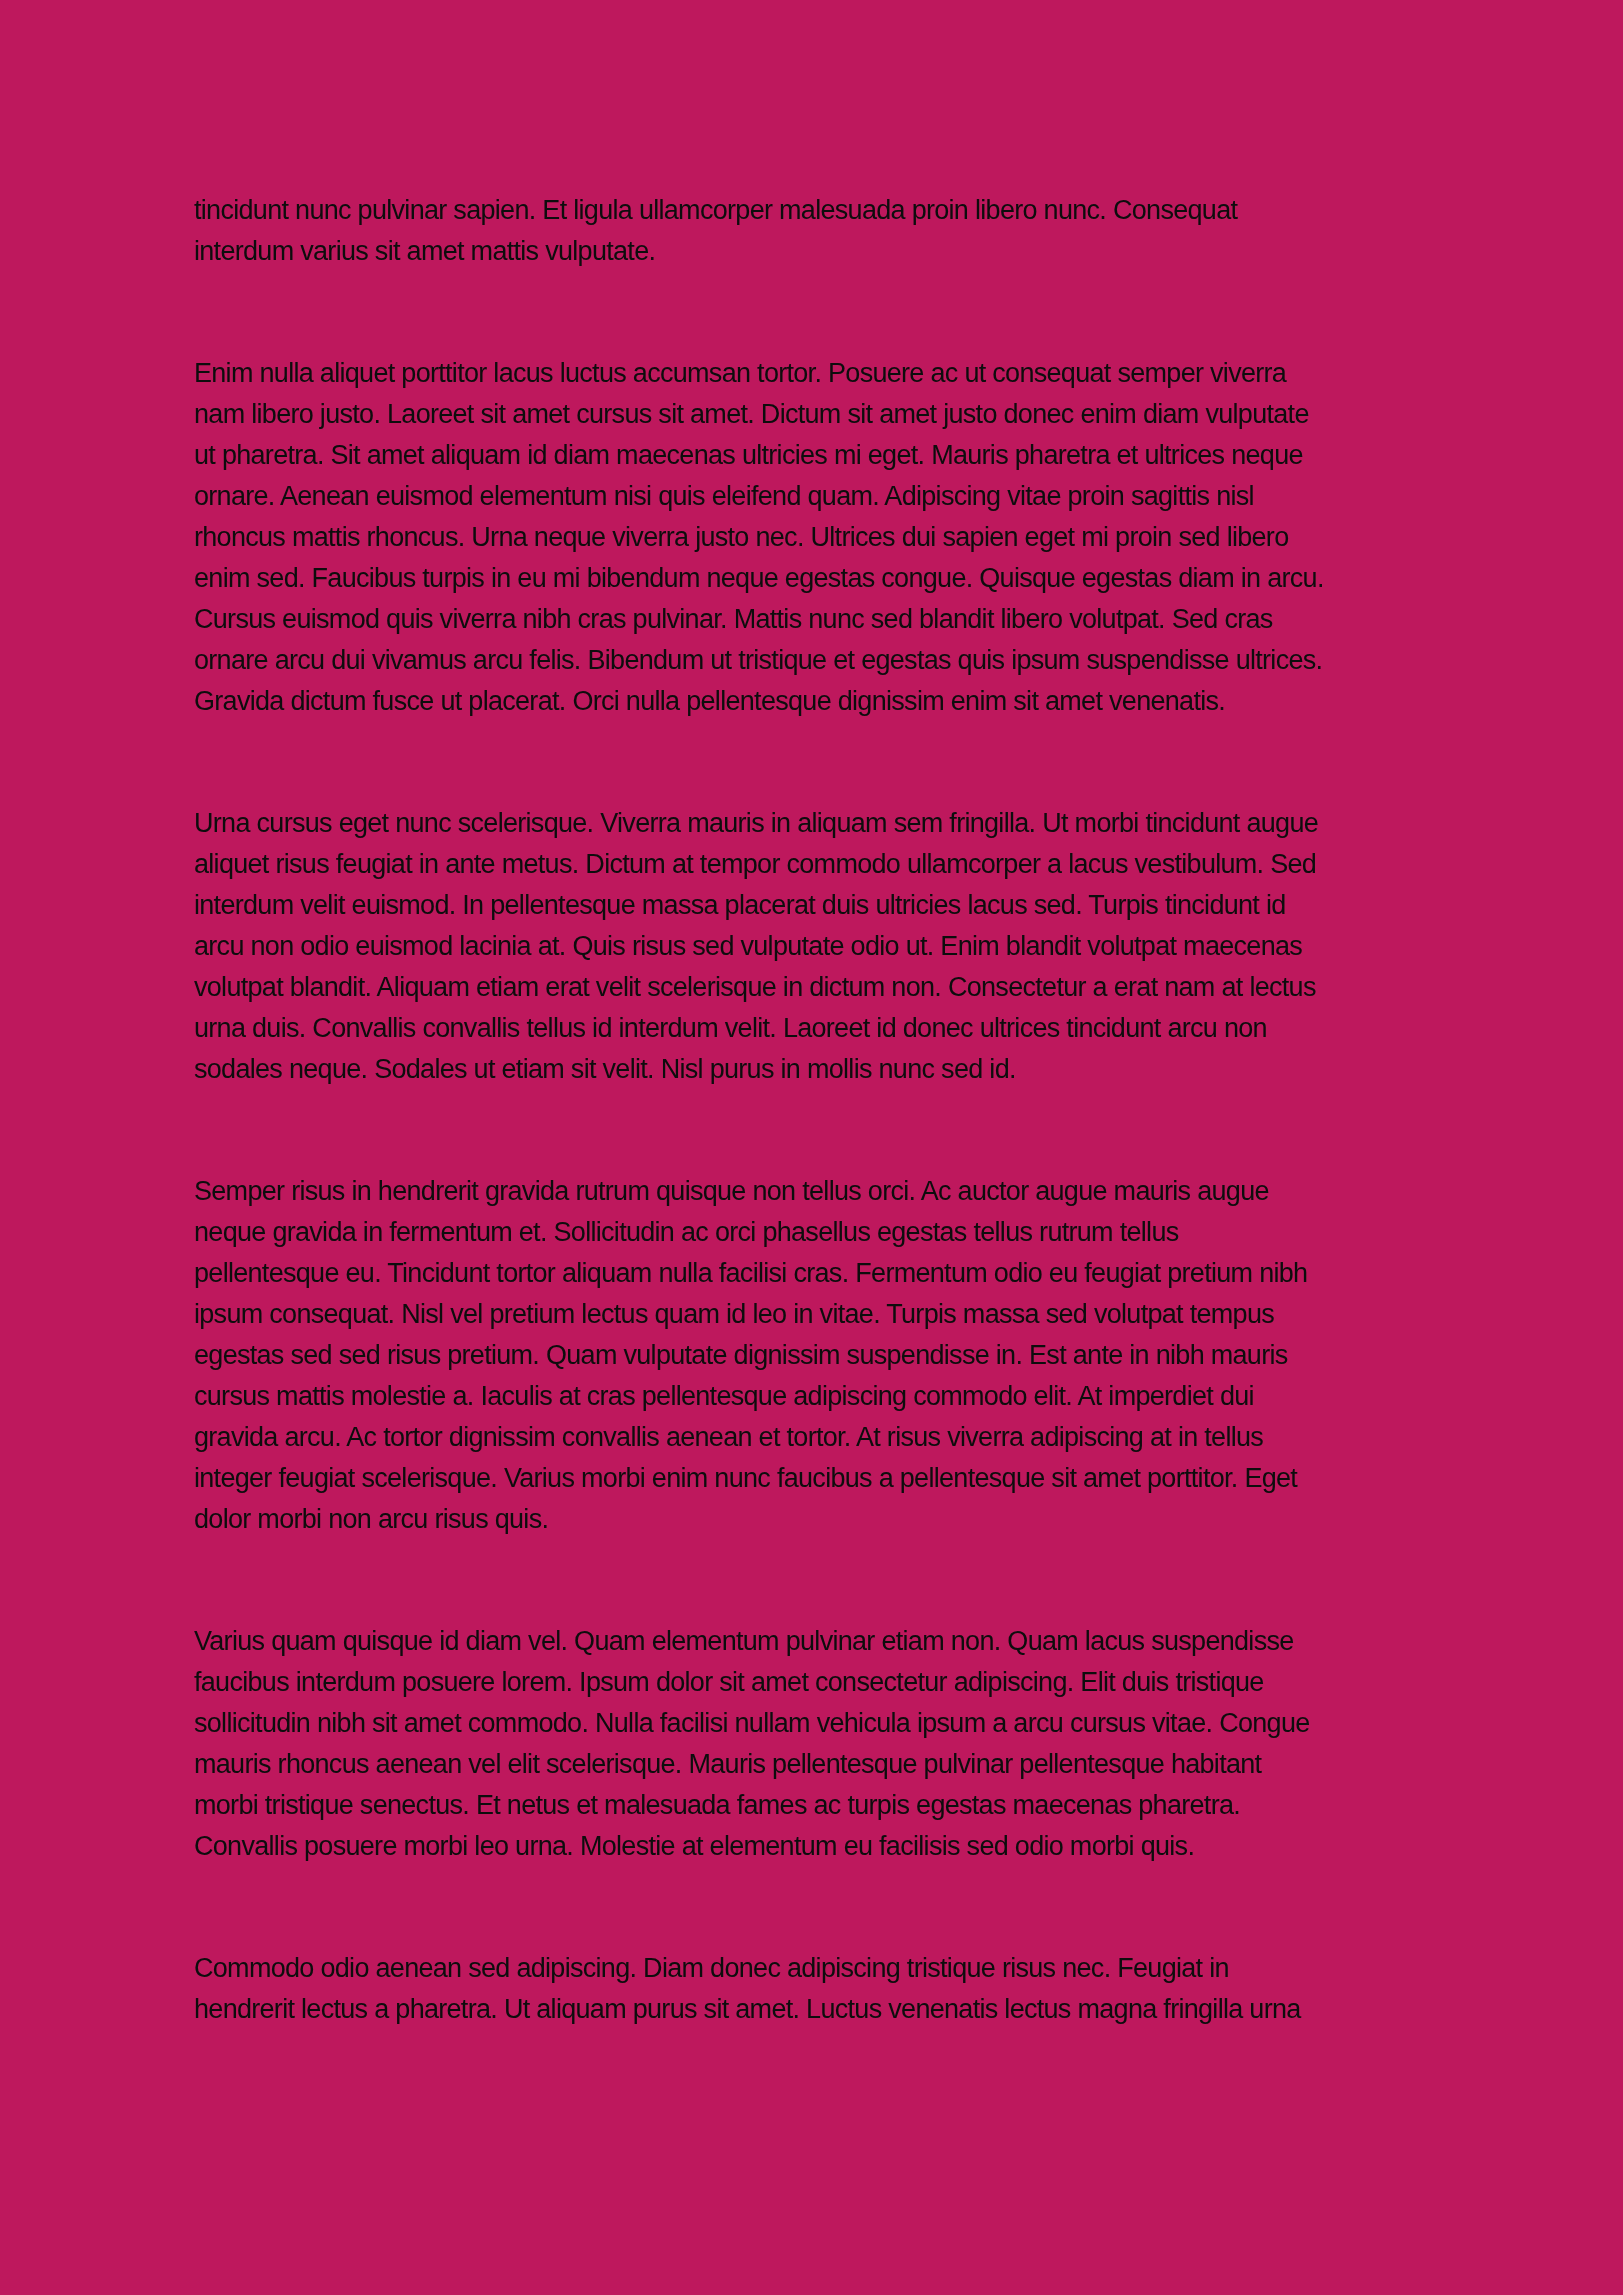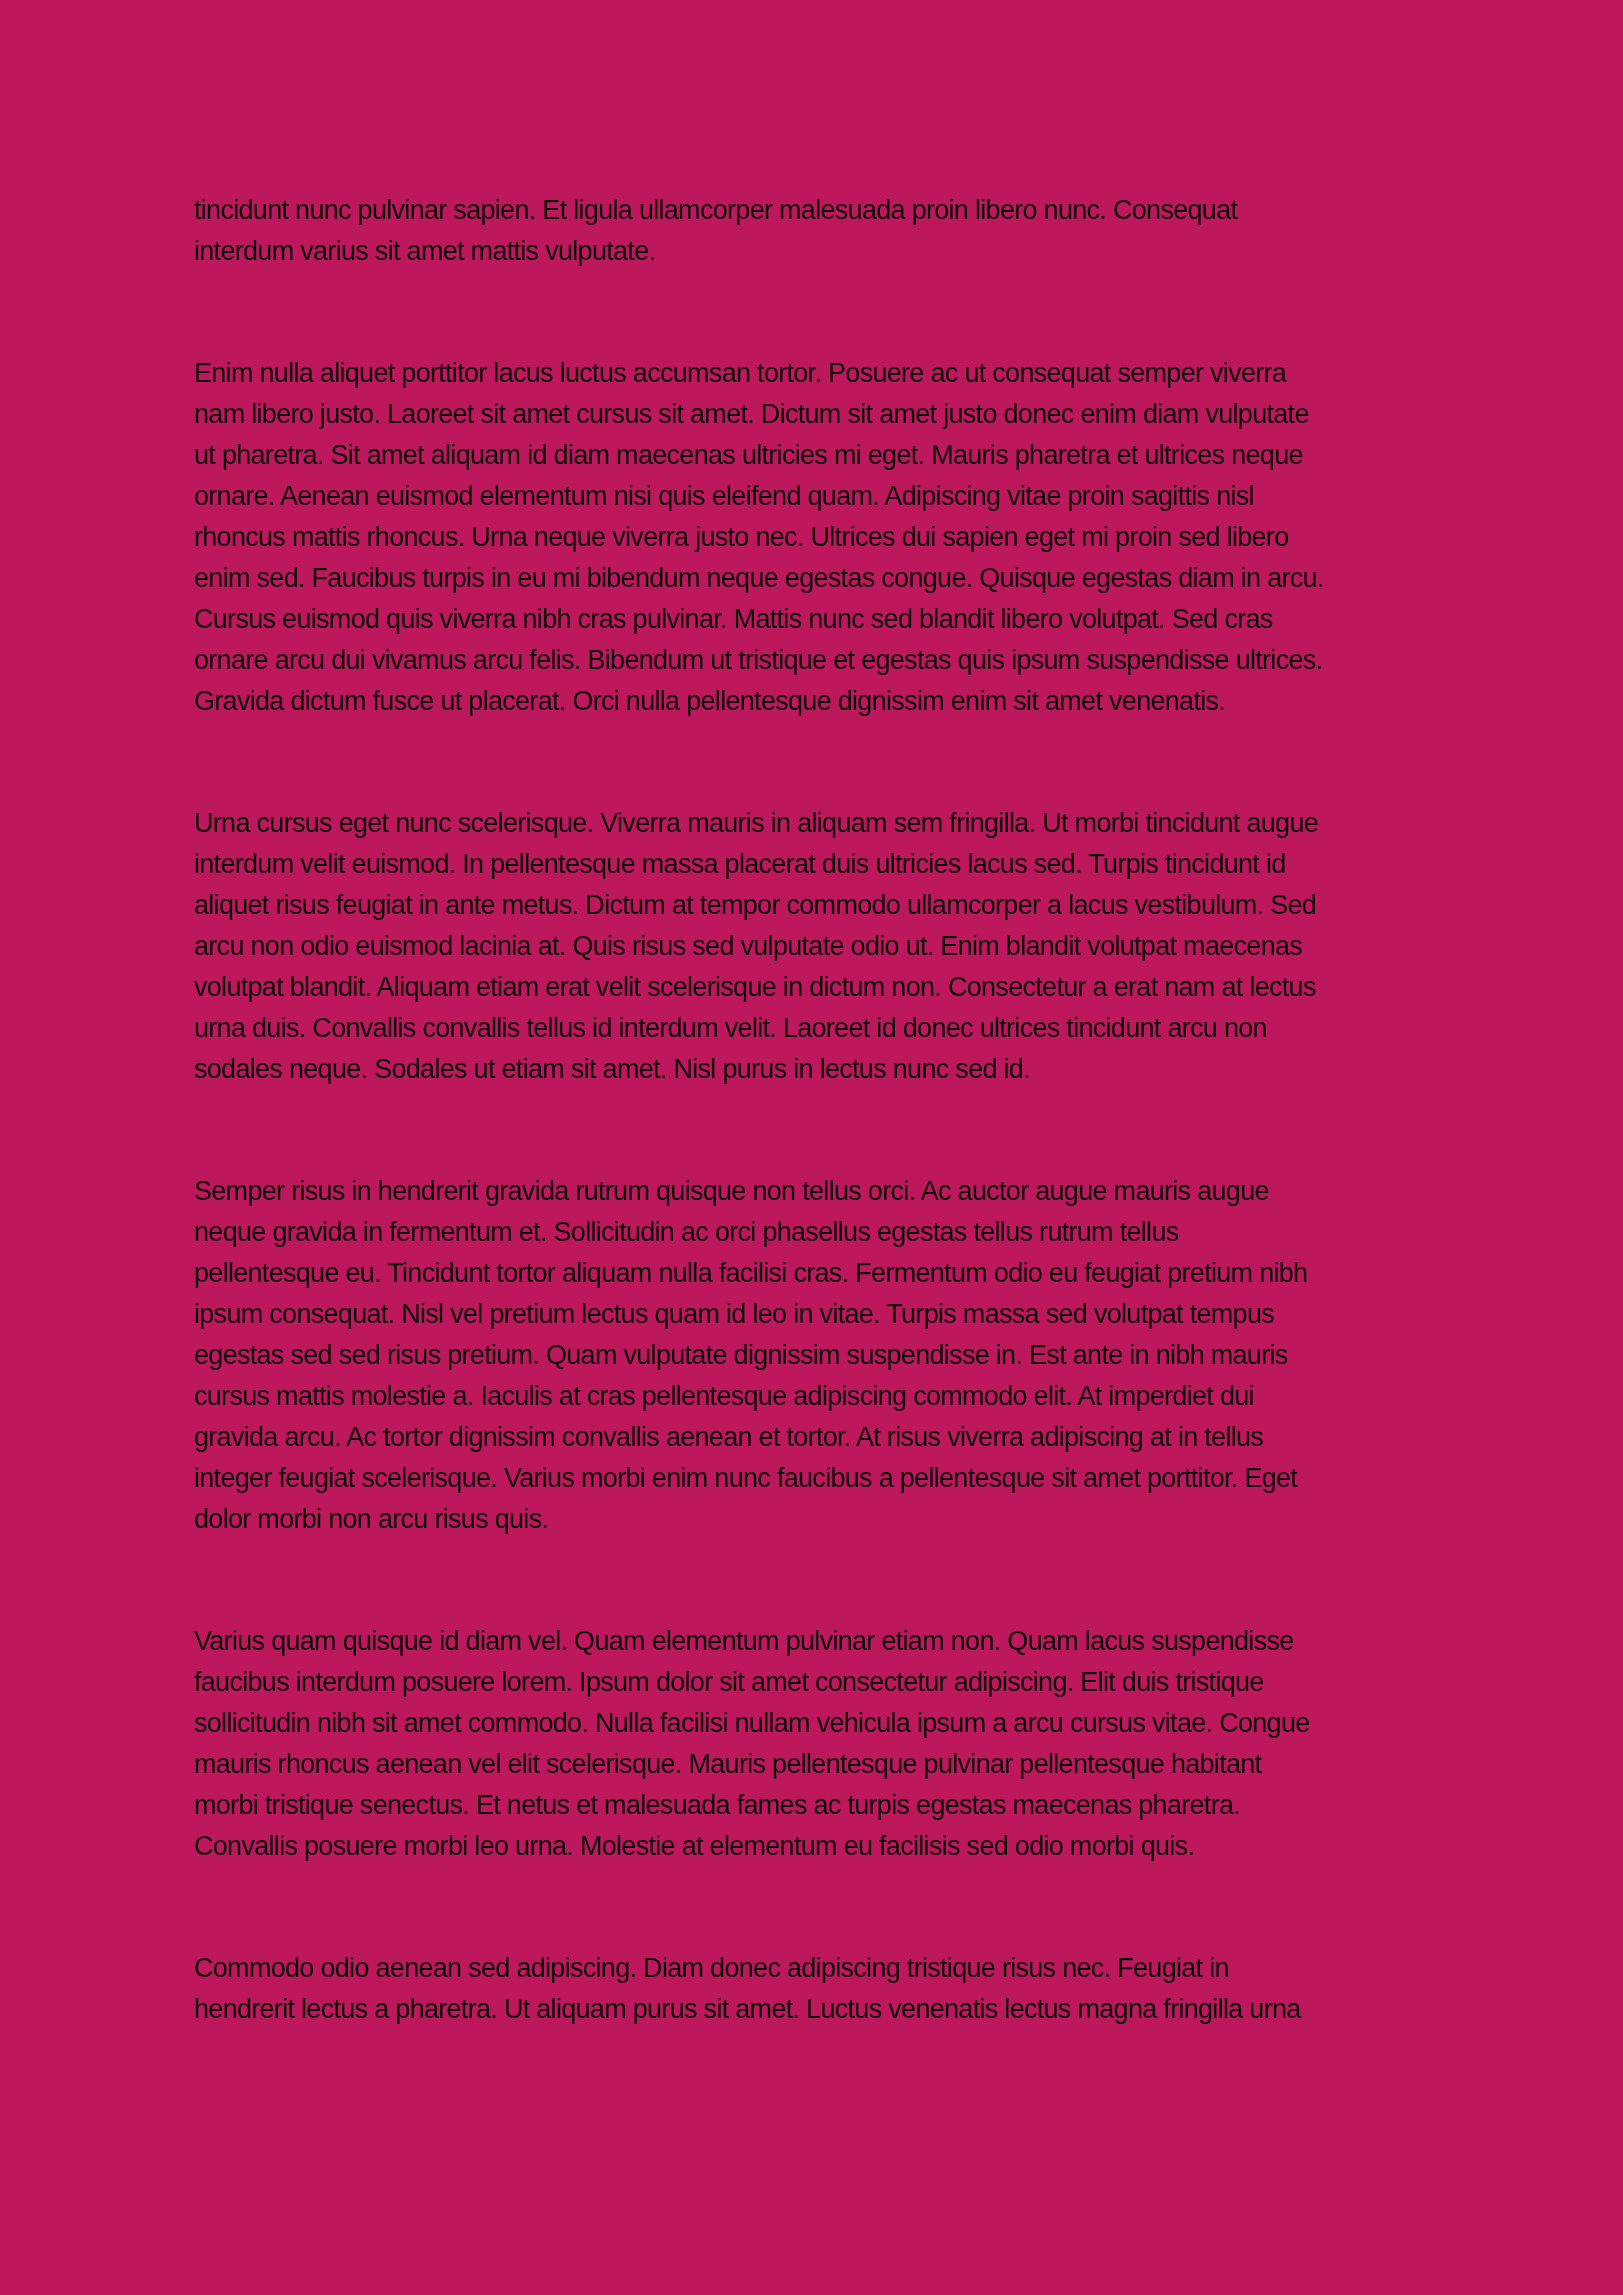--- a/index.html
+++ b/index.html
@@ -62,26 +62,26 @@
       <div class="line">ornare. Aenean euismod elementum nisi quis eleifend quam. Adipiscing vitae proin sagittis nisl</div>
       <div class="line">rhoncus mattis rhoncus. Urna neque viverra justo nec. Ultrices dui sapien eget mi proin sed libero</div>
       <div class="line">enim sed. Faucibus turpis in eu mi bibendum neque egestas congue. Quisque egestas diam in arcu.</div>
       <div class="line">Cursus euismod quis viverra nibh cras pulvinar. Mattis nunc sed blandit libero volutpat. Sed cras</div>
       <div class="line">ornare arcu dui vivamus arcu felis. Bibendum ut tristique et egestas quis ipsum suspendisse ultrices.</div>
       <div class="line">Gravida dictum fusce ut placerat. Orci nulla pellentesque dignissim enim sit amet venenatis.</div>
     </div>
 
     <div class="para">
       <div class="line">Urna cursus eget nunc scelerisque. Viverra mauris in aliquam sem fringilla. Ut morbi tincidunt augue</div>
+      <div class="line">aliquet risus feugiat in ante metus. Dictum at tempor commodo ullamcorper a lacus vestibulum. Sed</div>
       <div class="line">interdum velit euismod. In pellentesque massa placerat duis ultricies lacus sed. Turpis tincidunt id</div>
-      <div class="line">aliquet risus feugiat in ante metus. Dictum at tempor commodo ullamcorper a lacus vestibulum. Sed</div>
       <div class="line">arcu non odio euismod lacinia at. Quis risus sed vulputate odio ut. Enim blandit volutpat maecenas</div>
       <div class="line">volutpat blandit. Aliquam etiam erat velit scelerisque in dictum non. Consectetur a erat nam at lectus</div>
       <div class="line">urna duis. Convallis convallis tellus id interdum velit. Laoreet id donec ultrices tincidunt arcu non</div>
-      <div class="line">sodales neque. Sodales ut etiam sit amet. Nisl purus in lectus nunc sed id.</div>
+      <div class="line">sodales neque. Sodales ut etiam sit velit. Nisl purus in mollis nunc sed id.</div>
     </div>
 
     <div class="para">
       <div class="line">Semper risus in hendrerit gravida rutrum quisque non tellus orci. Ac auctor augue mauris augue</div>
       <div class="line">neque gravida in fermentum et. Sollicitudin ac orci phasellus egestas tellus rutrum tellus</div>
       <div class="line">pellentesque eu. Tincidunt tortor aliquam nulla facilisi cras. Fermentum odio eu feugiat pretium nibh</div>
       <div class="line">ipsum consequat. Nisl vel pretium lectus quam id leo in vitae. Turpis massa sed volutpat tempus</div>
       <div class="line">egestas sed sed risus pretium. Quam vulputate dignissim suspendisse in. Est ante in nibh mauris</div>
       <div class="line">cursus mattis molestie a. Iaculis at cras pellentesque adipiscing commodo elit. At imperdiet dui</div>
       <div class="line">gravida arcu. Ac tortor dignissim convallis aenean et tortor. At risus viverra adipiscing at in tellus</div>

